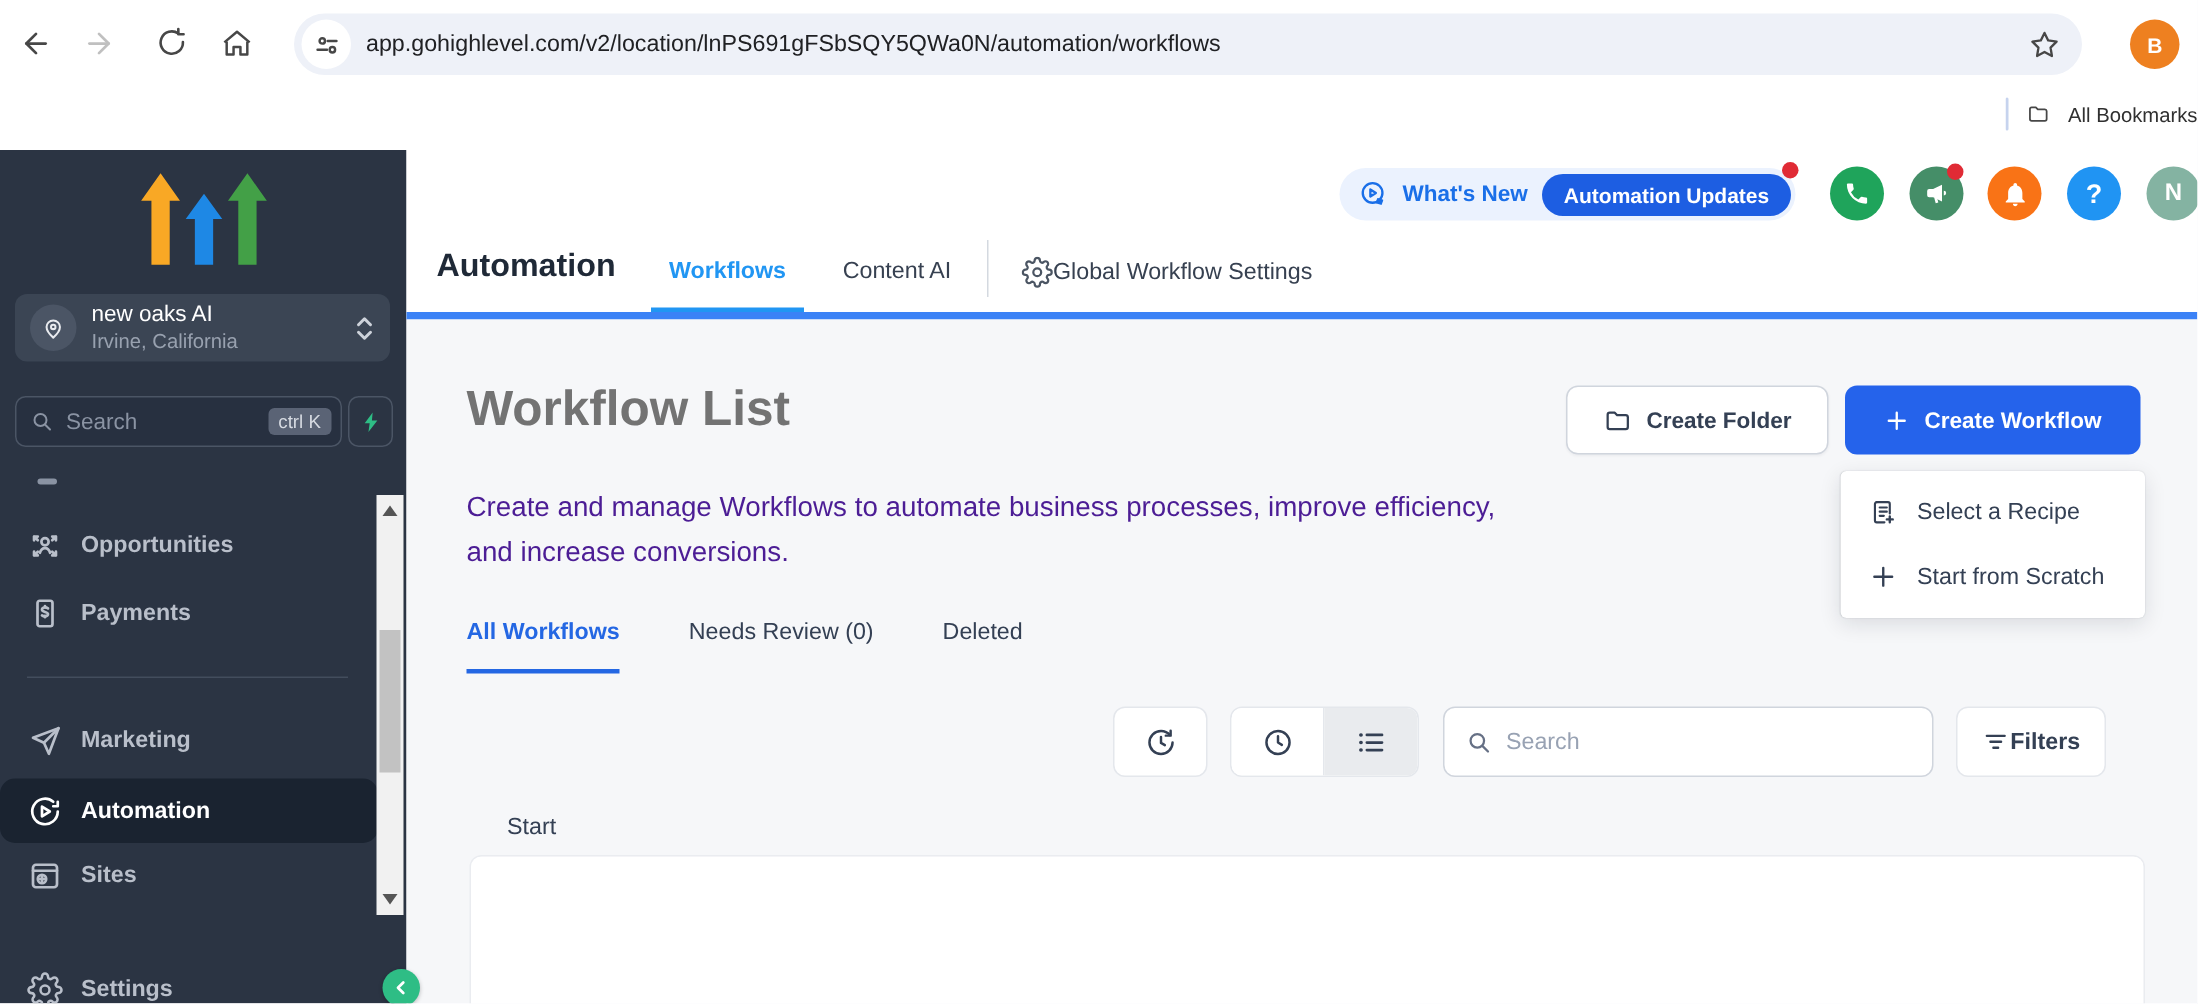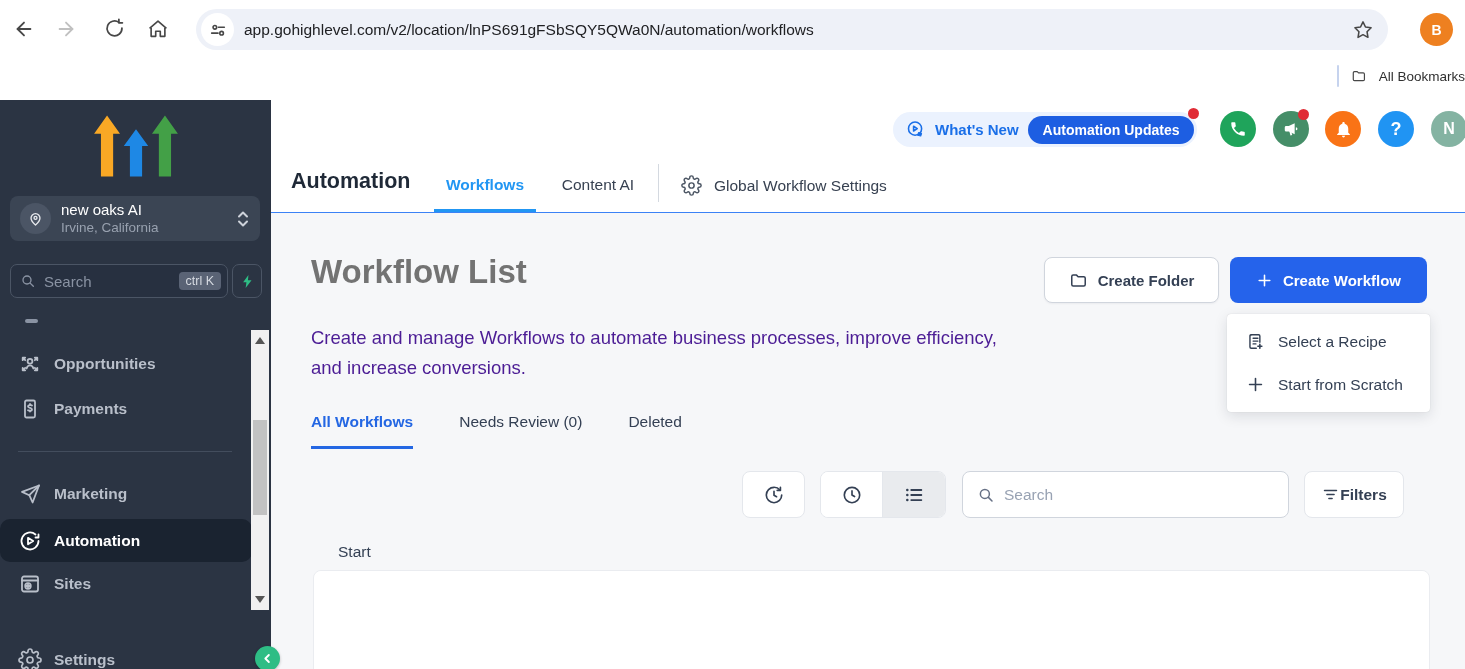--- a/index.html
+++ b/index.html
@@ -65,35 +65,35 @@
   .sb-arrow.up { top:7px; border-bottom:7px solid #555; }
   .sb-arrow.down { bottom:7px; border-top:7px solid #555; }
   .sb-thumb { position:absolute; left:2px; top:90px; width:14px; height:95px; background:#C2C2C2; }
 
   .collapse-btn { position:absolute; left:255px; top:646px; width:25px; height:25px; border-radius:50%;
     background:#2EBD85; color:#fff; display:flex; align-items:center; justify-content:center; z-index:6;
     box-shadow:0 1px 3px rgba(0,0,0,.25); }
 
   
   .app-header { position:absolute; left:271px; top:95px; right:0; height:118px; background:#fff;
-    border-bottom:1px solid #3b82f6; }
+    border-bottom:5px solid #3b82f6; }
   .whats-new-pill { position:absolute; left:622px; top:17px; height:35px; background:#EBF2FE;
     border-radius:18px; display:flex; align-items:center; padding:0 3px 0 12px; gap:9px; }
   .wn-label { color:#1A6FE8; font-size:15px; font-weight:bold; }
   .wn-badge { background:#1D5EE2; color:#ffffff; font-size:14px; font-weight:bold; border-radius:15px;
     height:28px; display:flex; align-items:center; padding:0 15px; }
   .red-dot { position:absolute; width:11px; height:11px; background:#E02B35; border-radius:50%; }
   .hdr-circle { position:absolute; top:16px; width:36px; height:36px; border-radius:50%;
     display:flex; align-items:center; justify-content:center; color:#fff; }
   .hdr-title { position:absolute; left:20px; bottom:18px; font-size:21.5px; font-weight:bold; color:#1F2937; }
   .hdr-tab { position:absolute; bottom:0; font-size:15.5px; font-weight:bold; text-align:center; }
   .hdr-tab.active { left:163px; width:102px; color:#2196F3; padding-bottom:15px; border-bottom:3px solid #2196F3; }
   .hdr-tab.plain { left:286px; width:82px; color:#374151; padding-bottom:18px; font-weight:normal; font-size:15.5px; }
   .hdr-vdivider { position:absolute; left:387px; bottom:10px; width:1px; height:38px; background:#D4D9E0; }
-  .hdr-gws { position:absolute; left:410px; bottom:16px; display:flex; align-items:center; gap:12px; color:#374151; font-size:15.5px; }
+  .hdr-gws { position:absolute; left:410px; bottom:16px; display:flex; align-items:center; color:#374151; font-size:15.5px; }
   .hdr-gws .gws-icon { color:#4B5563; }
 
   
   .content { position:absolute; left:271px; top:213px; right:0; bottom:0; background:#F6F7F9; }
   .page-title { position:absolute; left:40px; top:40px; font-size:33px; font-weight:bold; color:#737373; }
   .page-desc { position:absolute; left:40px; top:110px; width:700px; font-size:18.5px; line-height:30px; color:#4c1d95; }
 
   .btn { display:flex; align-items:center; justify-content:center; gap:10px; border-radius:8px;
     font-size:15px; font-weight:bold; }
   .btn-folder { position:absolute; left:773px; top:44px; width:175px; height:46px; background:#fff;

